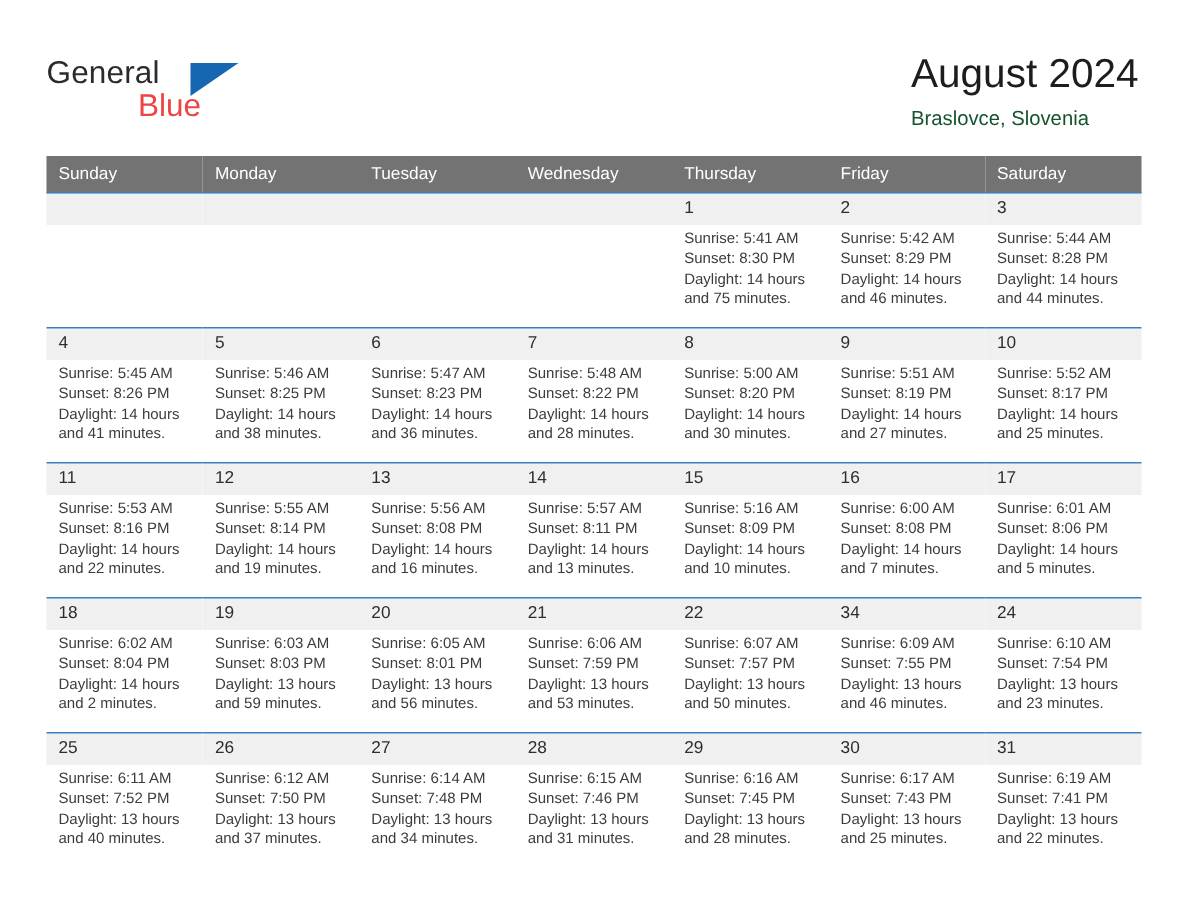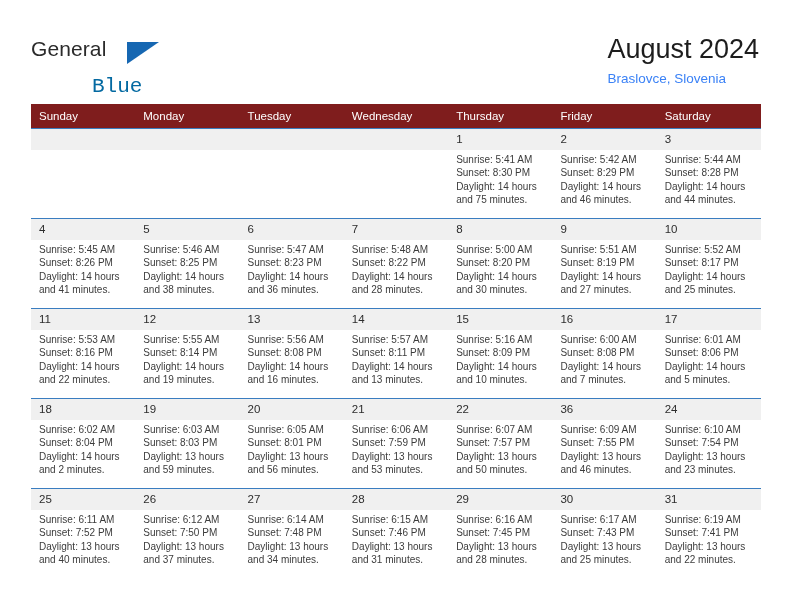--- a/index.html
+++ b/index.html
@@ -39,57 +39,57 @@
   }
   .logo-tri {
     position: absolute;
     left: 96px; top: 5px;
     width: 0; height: 0;
     border-left: 32px solid #1667b2;
     border-bottom: 22px solid transparent;
   }
   .logo-blue {
     position: absolute;
-    left: 61px; top: 38px;
+    left: 61px; top: 22px;
     font-size: 21px;
-    color: #0369a1;
-    font-family: Liberation Mono, monospace;
+    color: #ef4444;
+    font-family: Liberation Sans, sans-serif;
   }
   .title-block {
     position: absolute;
     right: 33px; top: 32px;
   }
   .title {
     font-size: 27px;
     color: #1d1d1d;
     font-weight: normal;
     line-height: 34px;
     white-space: nowrap;
   }
   .subtitle {
     font-size: 13.5px;
-    color: #3b82f6;
+    color: #14532d;
     line-height: 20px;
     margin-top: 3px;
     white-space: nowrap;
   }
 
   
   .calendar {
     position: absolute;
     left: 31px; top: 104px;
     width: 730px;
   }
   table.cal {
     width: 730px;
     border-collapse: collapse;
     table-layout: fixed;
   }
   table.cal th {
-    background: #7f1d1d;
+    background: #737373;
     color: #ffffff;
     font-size: 11.5px;
     font-weight: normal;
     text-align: left;
     padding: 6px 0 6px 8px;
     height: 23px;
     border: none;
   }
   td.daycell {
     vertical-align: top;
@@ -361,21 +361,21 @@
             <td class="daycell">
               <span class="dnum">22</span>
               <div class="info">
                 <div>Sunrise: 6:07 AM</div>
                 <div>Sunset: 7:57 PM</div>
                 <div>Daylight: 13 hours</div>
                 <div>and 50 minutes.</div>
               </div>
             </td>
             <td class="daycell">
-              <span class="dnum">36</span>
+              <span class="dnum">34</span>
               <div class="info">
                 <div>Sunrise: 6:09 AM</div>
                 <div>Sunset: 7:55 PM</div>
                 <div>Daylight: 13 hours</div>
                 <div>and 46 minutes.</div>
               </div>
             </td>
             <td class="daycell">
               <span class="dnum">24</span>
               <div class="info">

